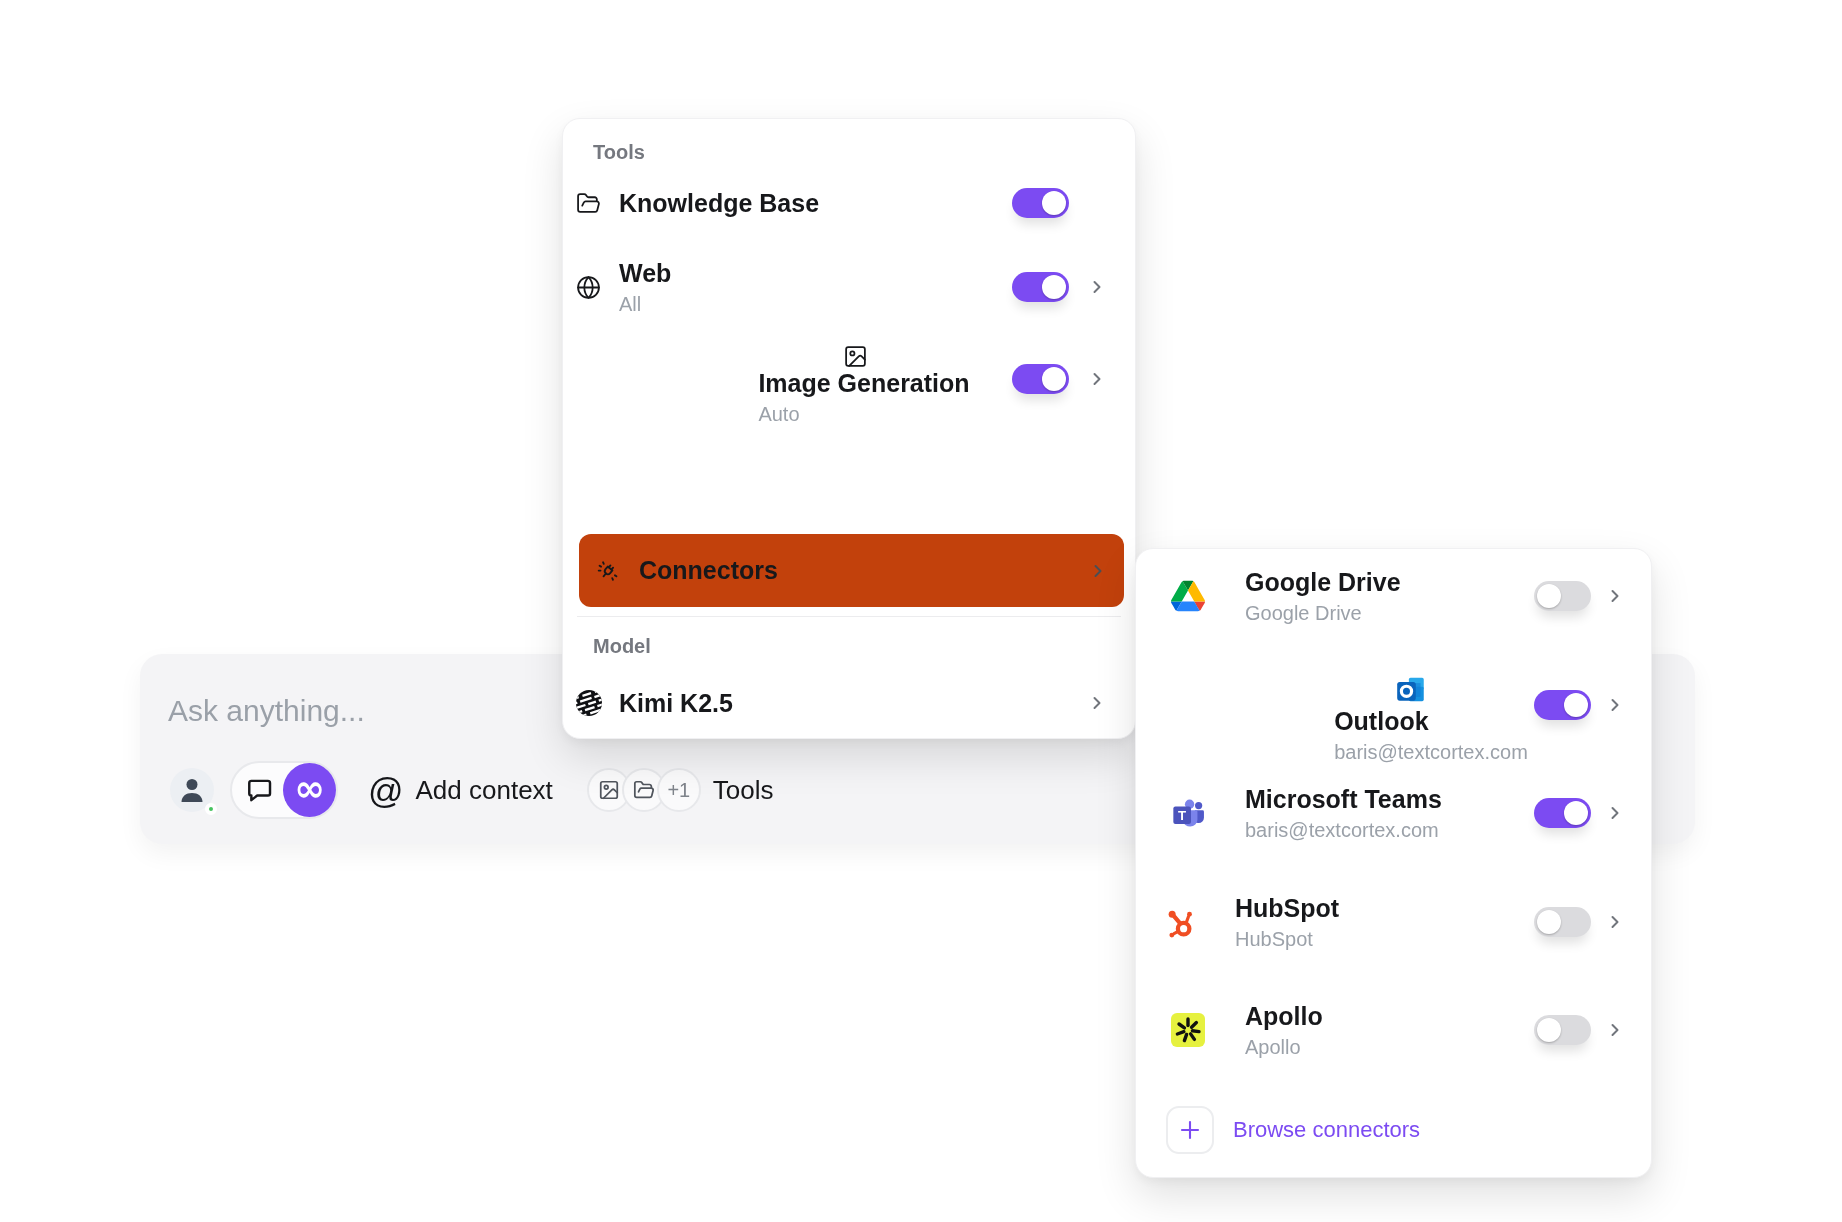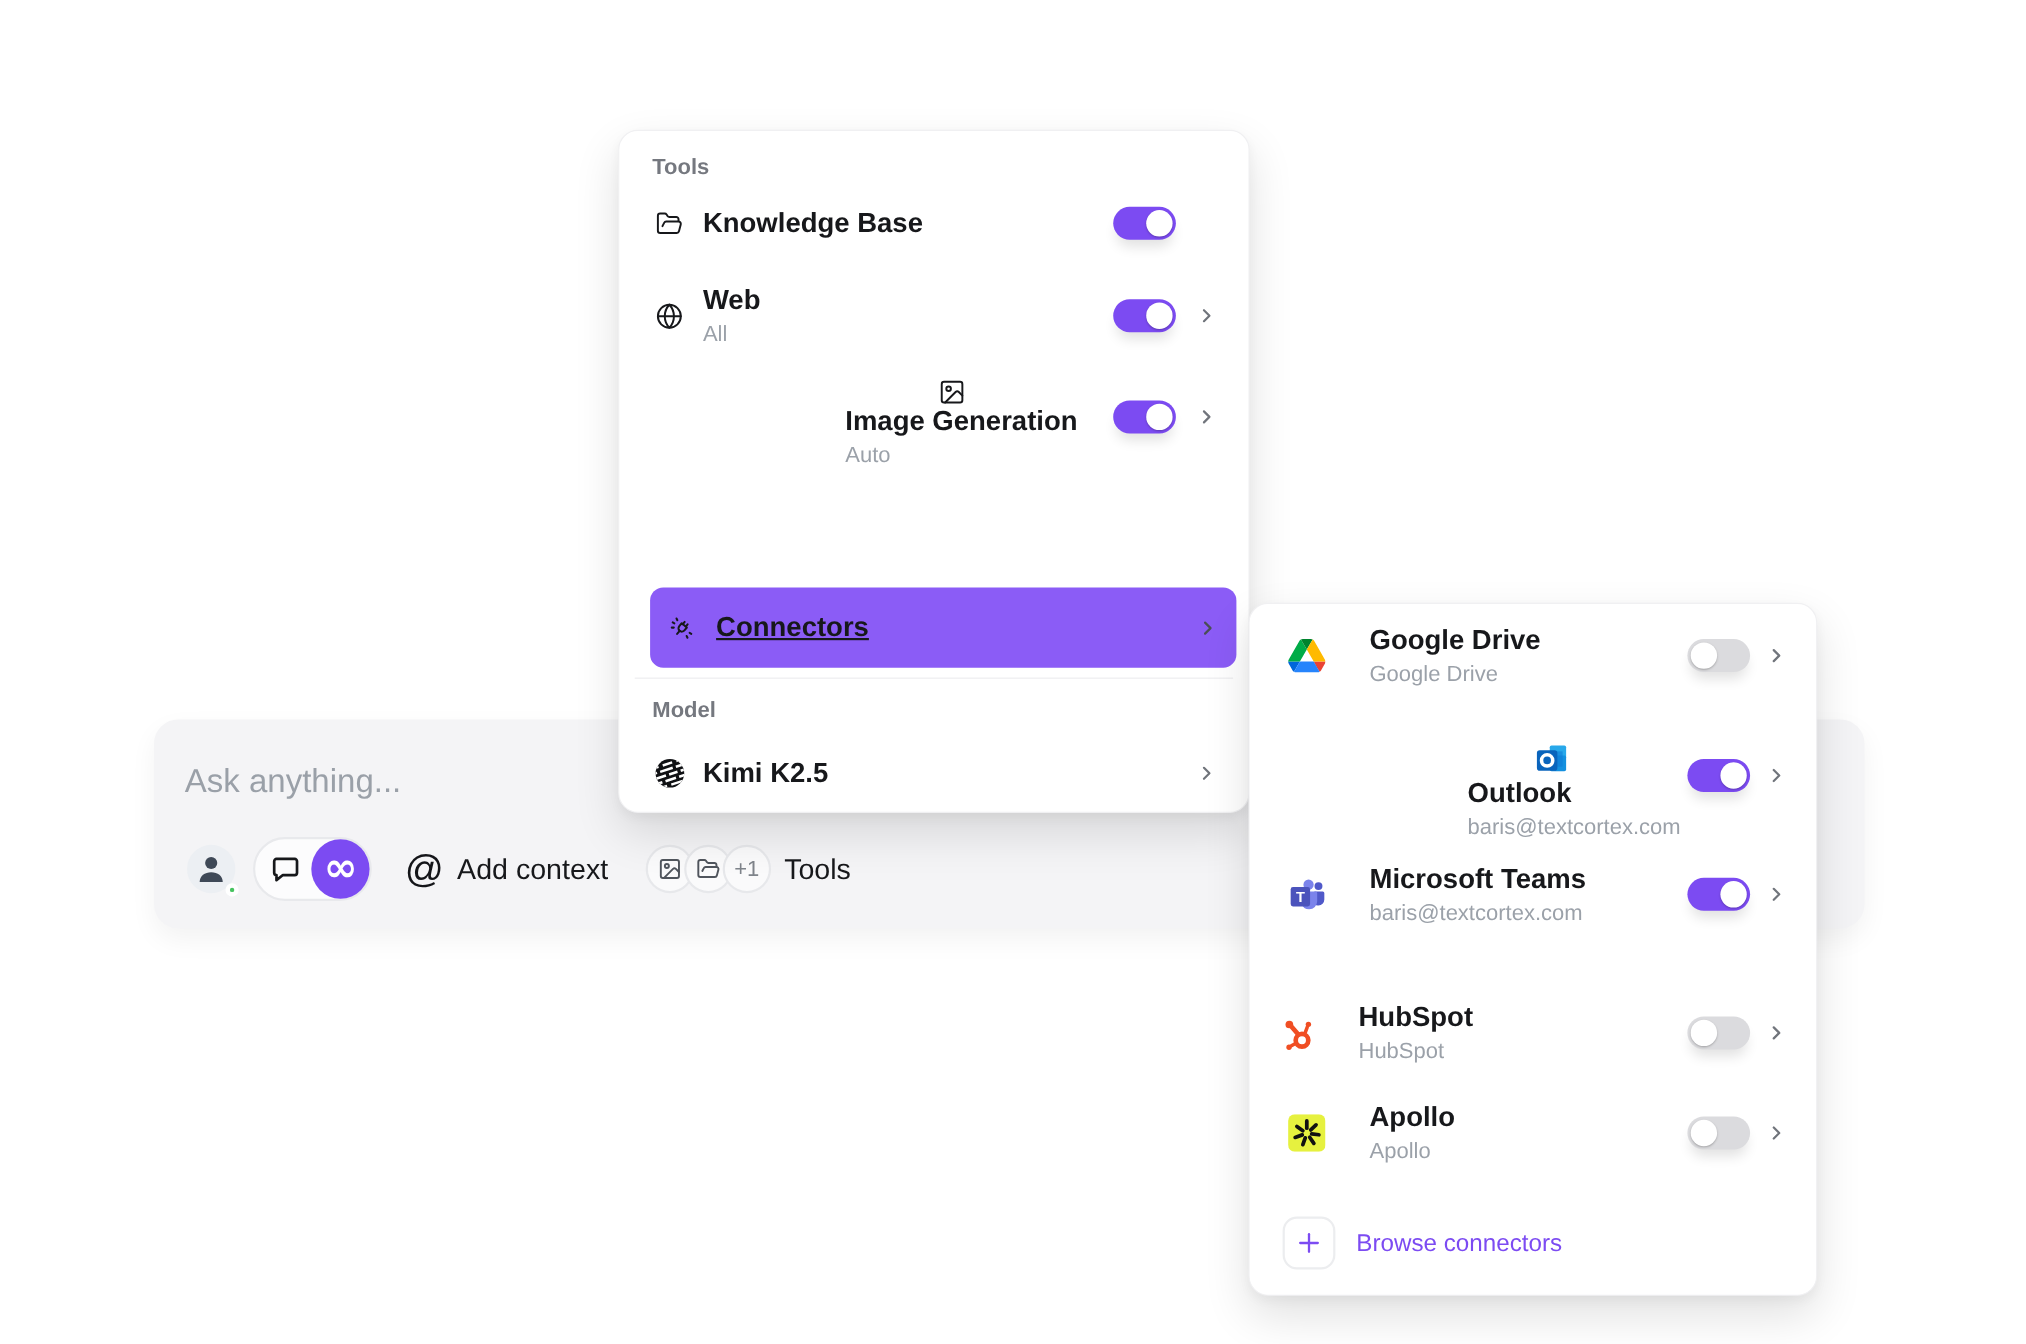--- a/index.html
+++ b/index.html
@@ -73,21 +73,21 @@
     border:1px solid #F0F0F2;
     box-shadow:0 4px 10px rgba(0,0,0,0.04),0 18px 42px rgba(0,0,0,0.12);
   }
   .tools-menu{left:562px;top:118px;width:574px;height:621px;z-index:2;}
   .conn-menu{left:1135px;top:548px;width:517px;height:630px;z-index:3;}
 
   .section-label{
     position:absolute;left:30px;font-size:20px;font-weight:600;color:var(--section);
   }
   .trow{
-    position:absolute;left:0;right:0;display:flex;align-items:center;padding-left:32px;
+    position:absolute;left:0;right:0;display:flex;align-items:center;padding-left:12px;
   }
   .trow .mi{width:26px;height:26px;flex:0 0 auto;display:flex;align-items:center;justify-content:center;}
   .trow .mtext{margin-left:18px;display:flex;flex-direction:column;gap:5px;}
   .mtitle{font-size:25px;font-weight:600;color:var(--title);line-height:1.15;}
   .msub{font-size:20px;color:var(--sub);line-height:1.1;}
   .toggle{
     position:absolute;right:66px;top:50%;transform:translateY(-50%);
     width:57px;height:30px;border-radius:15px;background:var(--toggle-off);
     box-shadow:0 9px 12px -3px rgba(0,0,0,0.12);cursor:default;
   }
@@ -98,41 +98,40 @@
   .toggle.on{background:var(--accent);}
   .toggle.on .knob{left:auto;right:3px;}
   .chev{position:absolute;right:30px;top:50%;transform:translateY(-50%);display:flex;}
 
   
   .r-kb{top:62px;height:44px;}
   .r-web{top:132px;height:72px;}
   .r-img{top:224px;height:72px;flex-direction:column;}
   .r-legal{top:333px;height:72px;}
   .r-conn{
-    top:415px;left:28px;right:11px;height:73px;background:#8b5cf6;border-radius:12px;
+    top:415px;left:16px;right:11px;height:73px;background:#c2410c;border-radius:12px;
     padding-left:16px;
-    text-decoration:underline;
   }
   .r-conn .chev{right:18px;}
   .divider{position:absolute;top:497px;left:14px;right:14px;height:1px;background:#ECECEE;}
   .lbl-tools{top:22px;}
   .lbl-model{top:516px;}
   .r-kimi{top:562px;height:44px;}
   .r-kimi .mi{width:28px;height:28px;}
   .r-kimi .mtext{margin-left:16px;}
 
   
   .crow{
     position:absolute;left:0;right:0;height:64px;display:flex;align-items:center;padding-left:35px;
   }
   .crow .ci{width:34px;height:34px;flex:0 0 auto;}
   .crow .mtext{margin-left:40px;display:flex;flex-direction:column;gap:5px;}
   .crow .toggle{right:60px;}
   .crow .chev{right:28px;}
-  .c-0{top:15px;}.c-1{top:124px;flex-direction:column;}.c-2{top:232px;}.c-3{top:358px;padding-left:25px;}.c-4{top:449px;}
+  .c-0{top:15px;}.c-1{top:124px;flex-direction:column;}.c-2{top:232px;}.c-3{top:341px;padding-left:25px;}.c-4{top:449px;}
   .browse-row{
     position:absolute;left:30px;top:557px;height:48px;display:flex;align-items:center;
   }
   .plus-box{
     width:48px;height:48px;border:2px solid #ECEDEF;border-radius:13px;
     display:flex;align-items:center;justify-content:center;
   }
   .browse-label{margin-left:19px;font-size:22px;font-weight:500;color:var(--accent);}
 
   svg{display:block;}

